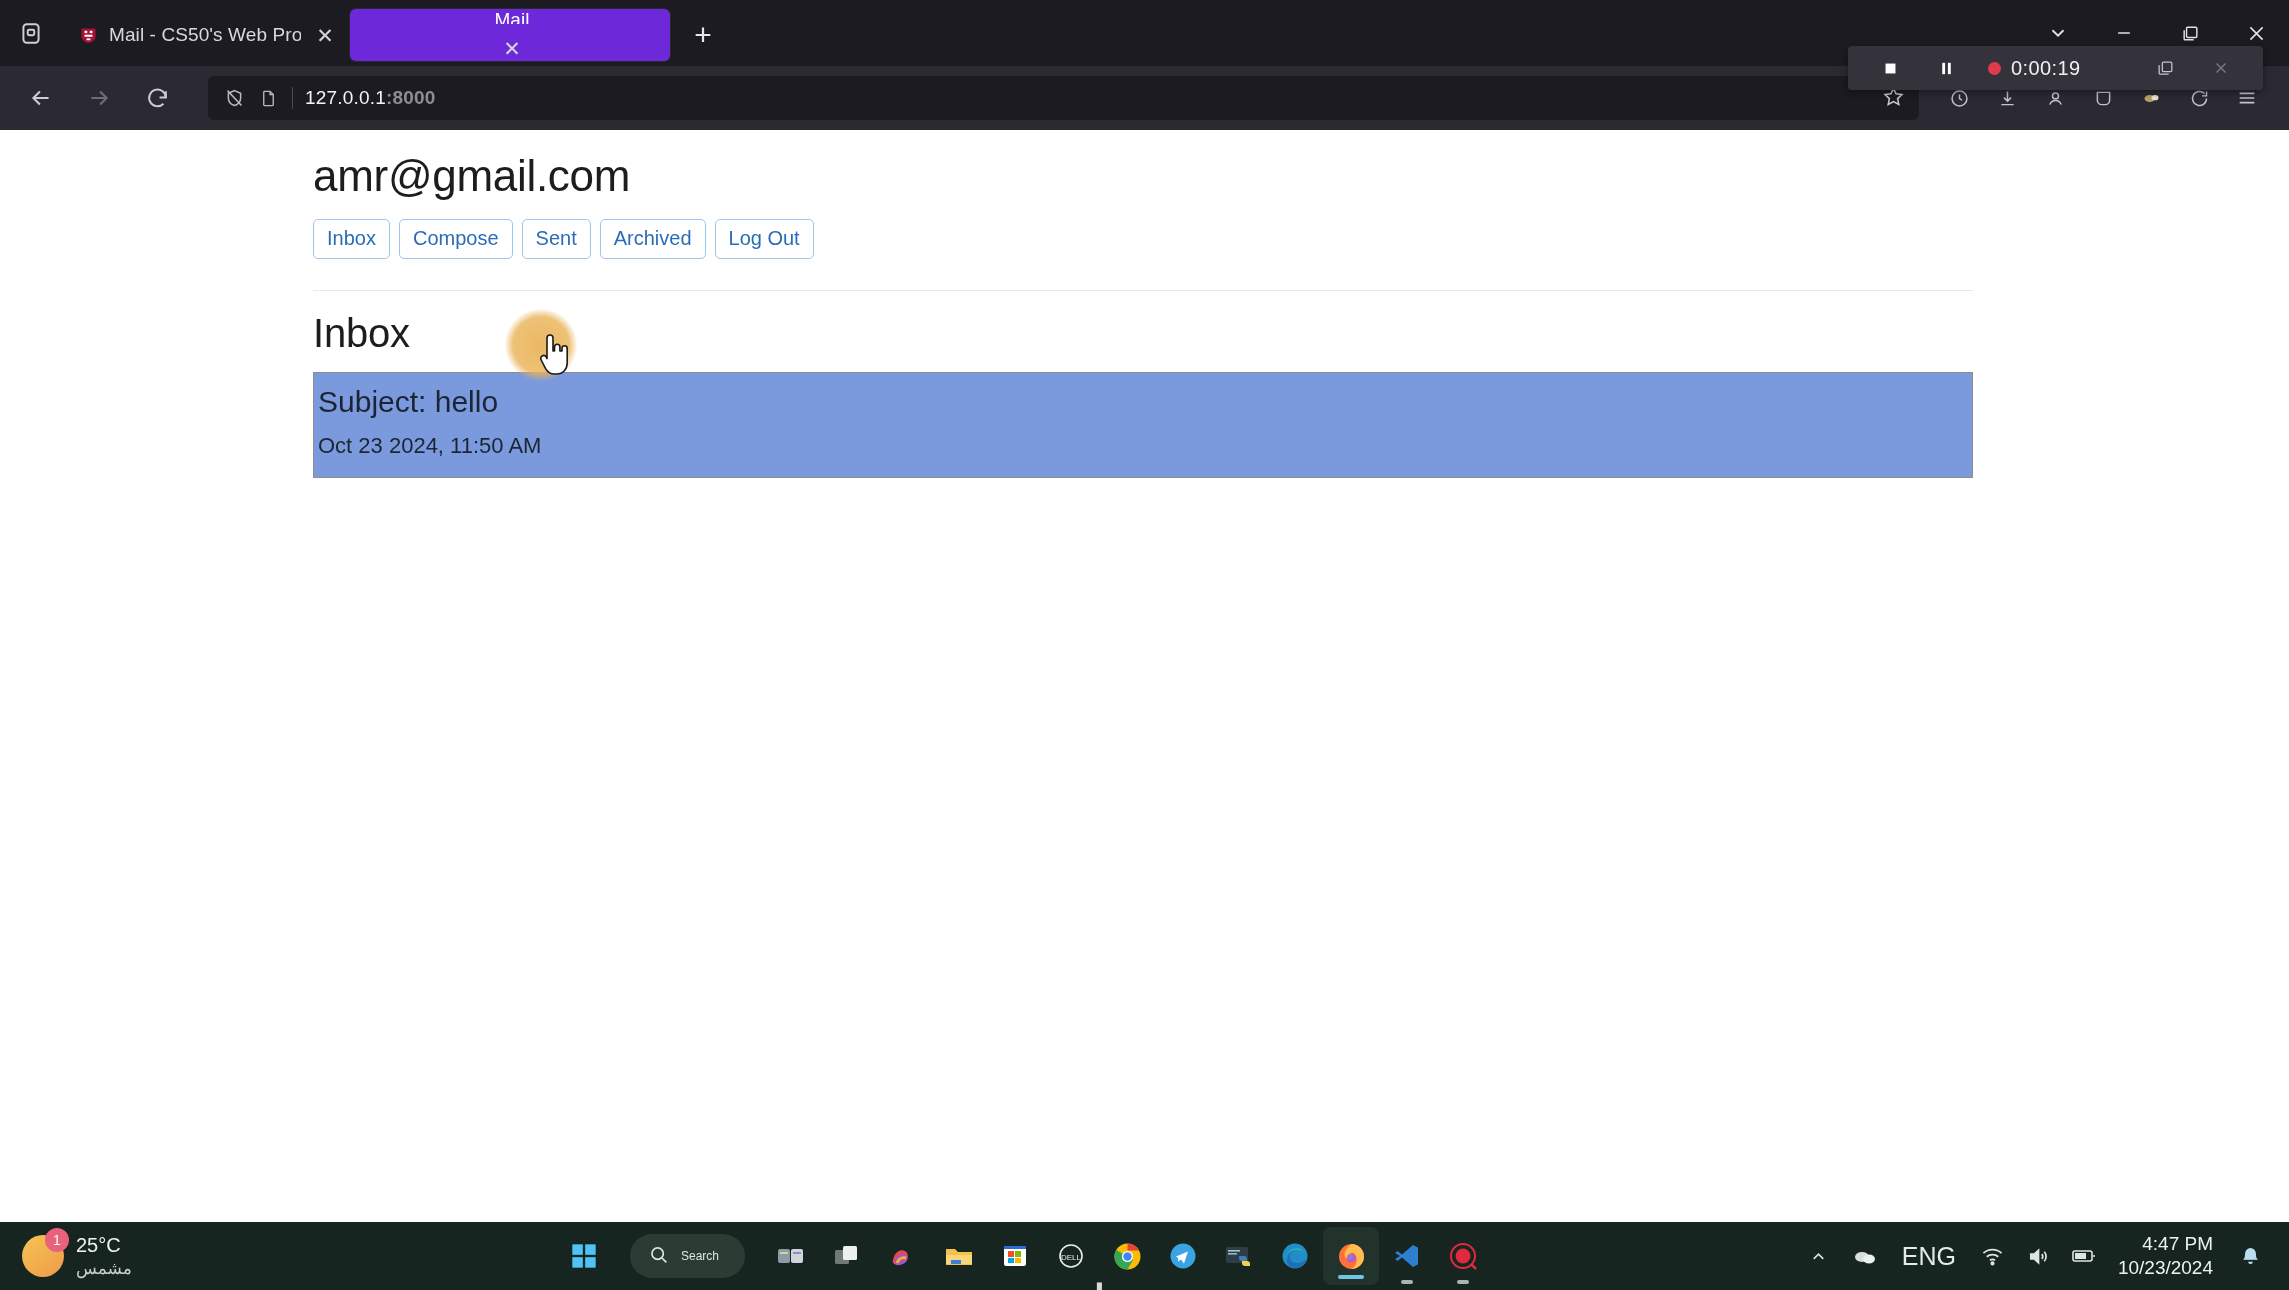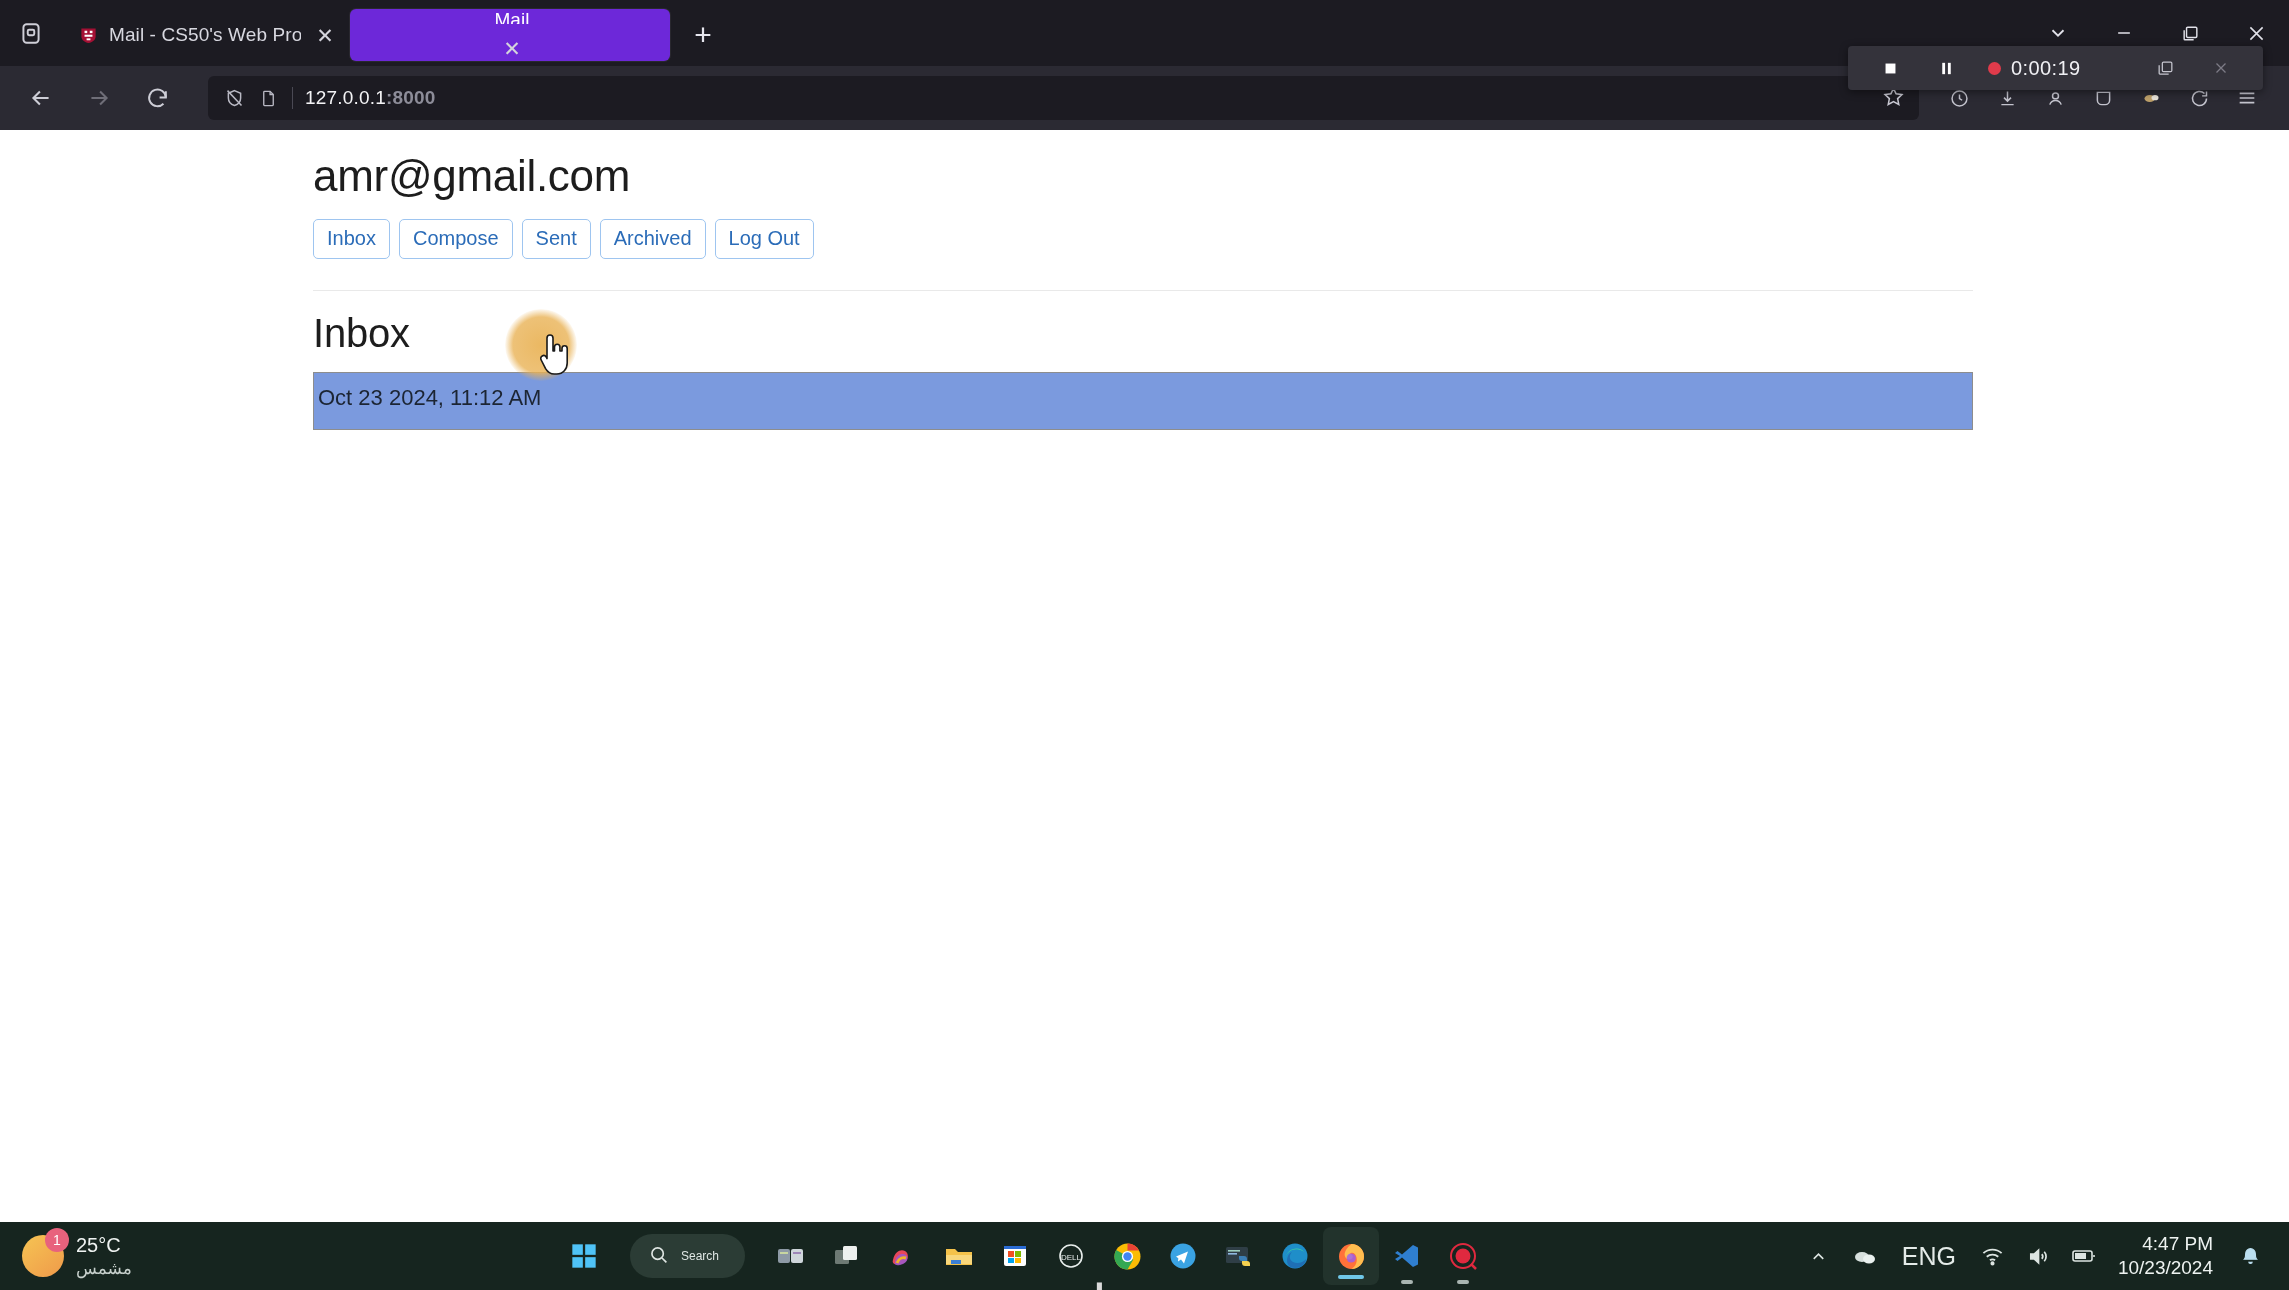--- a/index.html
+++ b/index.html
@@ -337,21 +337,22 @@
         <button class="btn-outline">Sent</button>
         <button class="btn-outline">Archived</button>
         <button class="btn-outline">Log Out</button>
       </div>
 
       <hr class="divider">
 
       <h3 class="mailbox-title">Inbox</h3>
 
       <div class="email-item">
-        <div class="line email-time">Oct 23 2024, 11:12 AM</div>
+        <div class="line email-subject">Subject: hello</div>
+        <div class="line email-time">Oct 23 2024, 11:50 AM</div>
       </div>
 
     </div>
 
     <div class="click-halo"></div>
     <div class="hand-cursor">
       <svg width="34" height="42" viewBox="0 0 34 42">
         <path d="M11 4c0-1.7 1.3-3 3-3s3 1.3 3 3v13h1.5v-4c0-1.5 1.2-2.7 2.7-2.7s2.7 1.2 2.7 2.7v4H26v-2.6c0-1.5 1.2-2.6 2.6-2.6s2.6 1.1 2.6 2.6V29c0 6-4.1 11-10.4 11h-2.6c-4.3 0-6.6-2-8.6-5.4L5.2 26c-.9-1.5-.4-3.2 1-4 1.4-.9 3.1-.4 4 1L11 24.6V4z" fill="#ffffff" stroke="#1a1a1a" stroke-width="1.6" stroke-linejoin="round"></path>
       </svg>
     </div>

